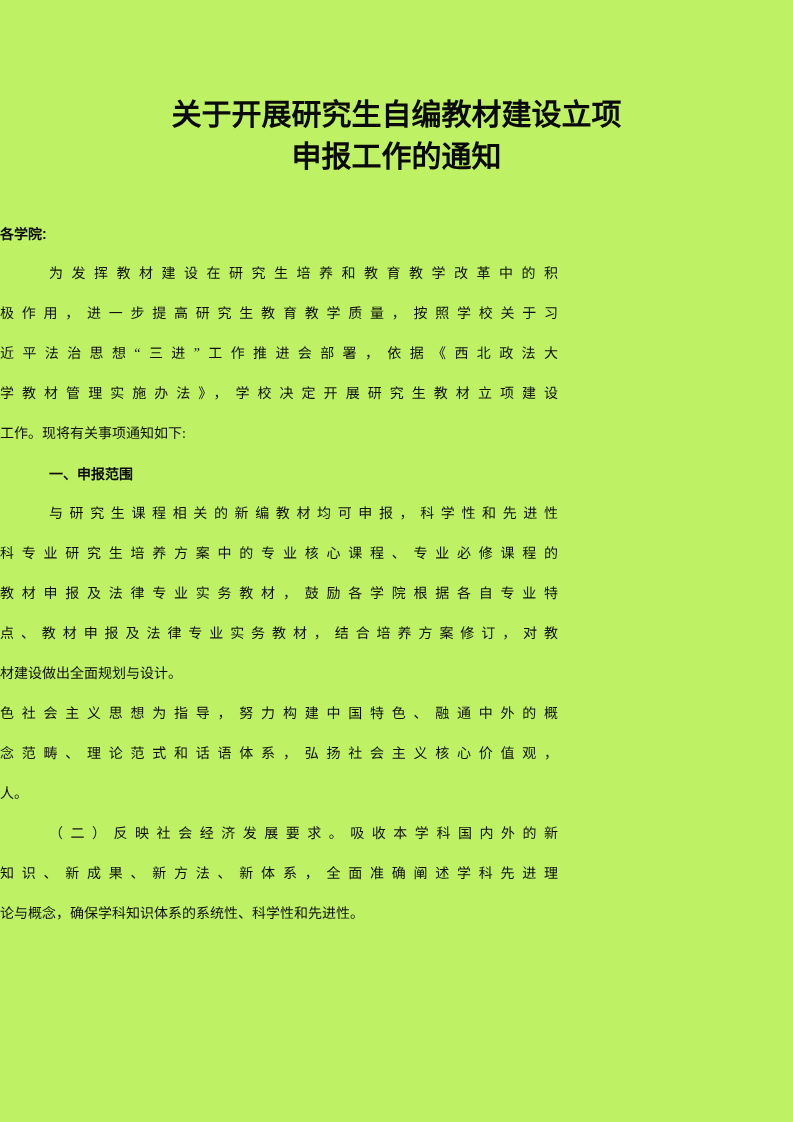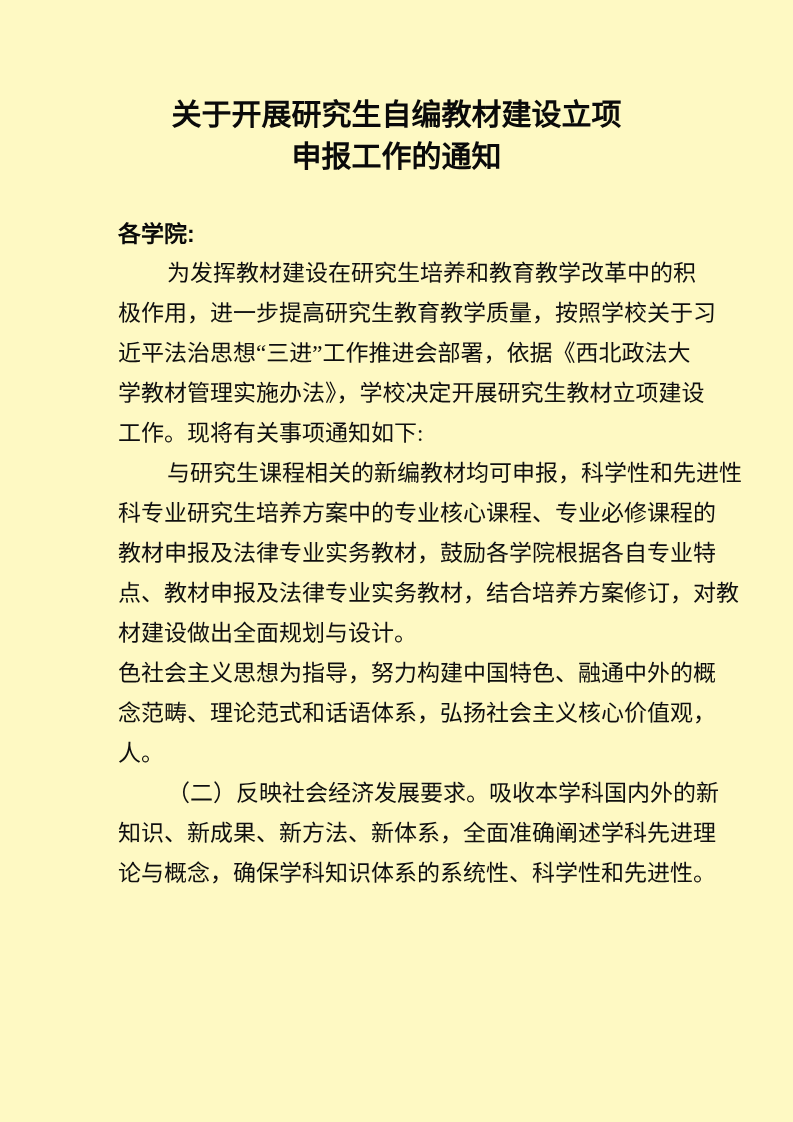--- a/index.html
+++ b/index.html
@@ -4,43 +4,42 @@
 <style>
   html, body {
     margin: 0;
     padding: 0;
     background: #ffffff;
   }
   .page {
     position: relative;
     width: 793px;
     height: 1122px;
-    background: #fef9c3;
+    background: #bef264;
     color: #0f0f0f;
     overflow: hidden;
     font-family: "Liberation Serif", "DejaVu Serif", serif;
   }
   .doc-title {
     margin: 0;
     padding-top: 94px;
     text-align: center;
     font-family: "Liberation Serif", "DejaVu Serif", serif;
     font-weight: bold;
     font-size: 30px;
     line-height: 42px;
     color: #0a0a0a;
   }
   .doc-title .title-line {
     display: block;
   }
   .doc-body {
     margin-top: 36px;
-    margin-left: 118px;
     width: 558px;
-    font-size: 23px;
+    font-size: 14px;
     line-height: 40px;
   }
   .salutation {
     font-family: "Liberation Sans", "DejaVu Sans", sans-serif;
     font-weight: bold;
     color: #0a0a0a;
   }
   .heading {
     font-family: "Liberation Sans", "DejaVu Sans", sans-serif;
     font-weight: bold;
@@ -72,20 +71,21 @@
   </h1>
   <div class="doc-body" id="doc-body">
       <div class="salutation">各学院:</div>
       <div class="paragraph">
         <div class="line first">为发挥教材建设在研究生培养和教育教学改革中的积</div>
         <div class="line">极作用，进一步提高研究生教育教学质量，按照学校关于习</div>
         <div class="line">近平法治思想“三进”工作推进会部署，依据《西北政法大</div>
         <div class="line">学教材管理实施办法》，学校决定开展研究生教材立项建设</div>
         <div class="line last">工作。现将有关事项通知如下:</div>
       </div>
+      <div class="heading">一、申报范围</div>
       <div class="paragraph">
         <div class="line first">与研究生课程相关的新编教材均可申报，科学性和先进性</div>
         <div class="line">科专业研究生培养方案中的专业核心课程、专业必修课程的</div>
         <div class="line">教材申报及法律专业实务教材，鼓励各学院根据各自专业特</div>
         <div class="line">点、教材申报及法律专业实务教材，结合培养方案修订，对教</div>
         <div class="line last">材建设做出全面规划与设计。</div>
       </div>
       <div class="paragraph">
         <div class="line">色社会主义思想为指导，努力构建中国特色、融通中外的概</div>
         <div class="line">念范畴、理论范式和话语体系，弘扬社会主义核心价值观，</div>

